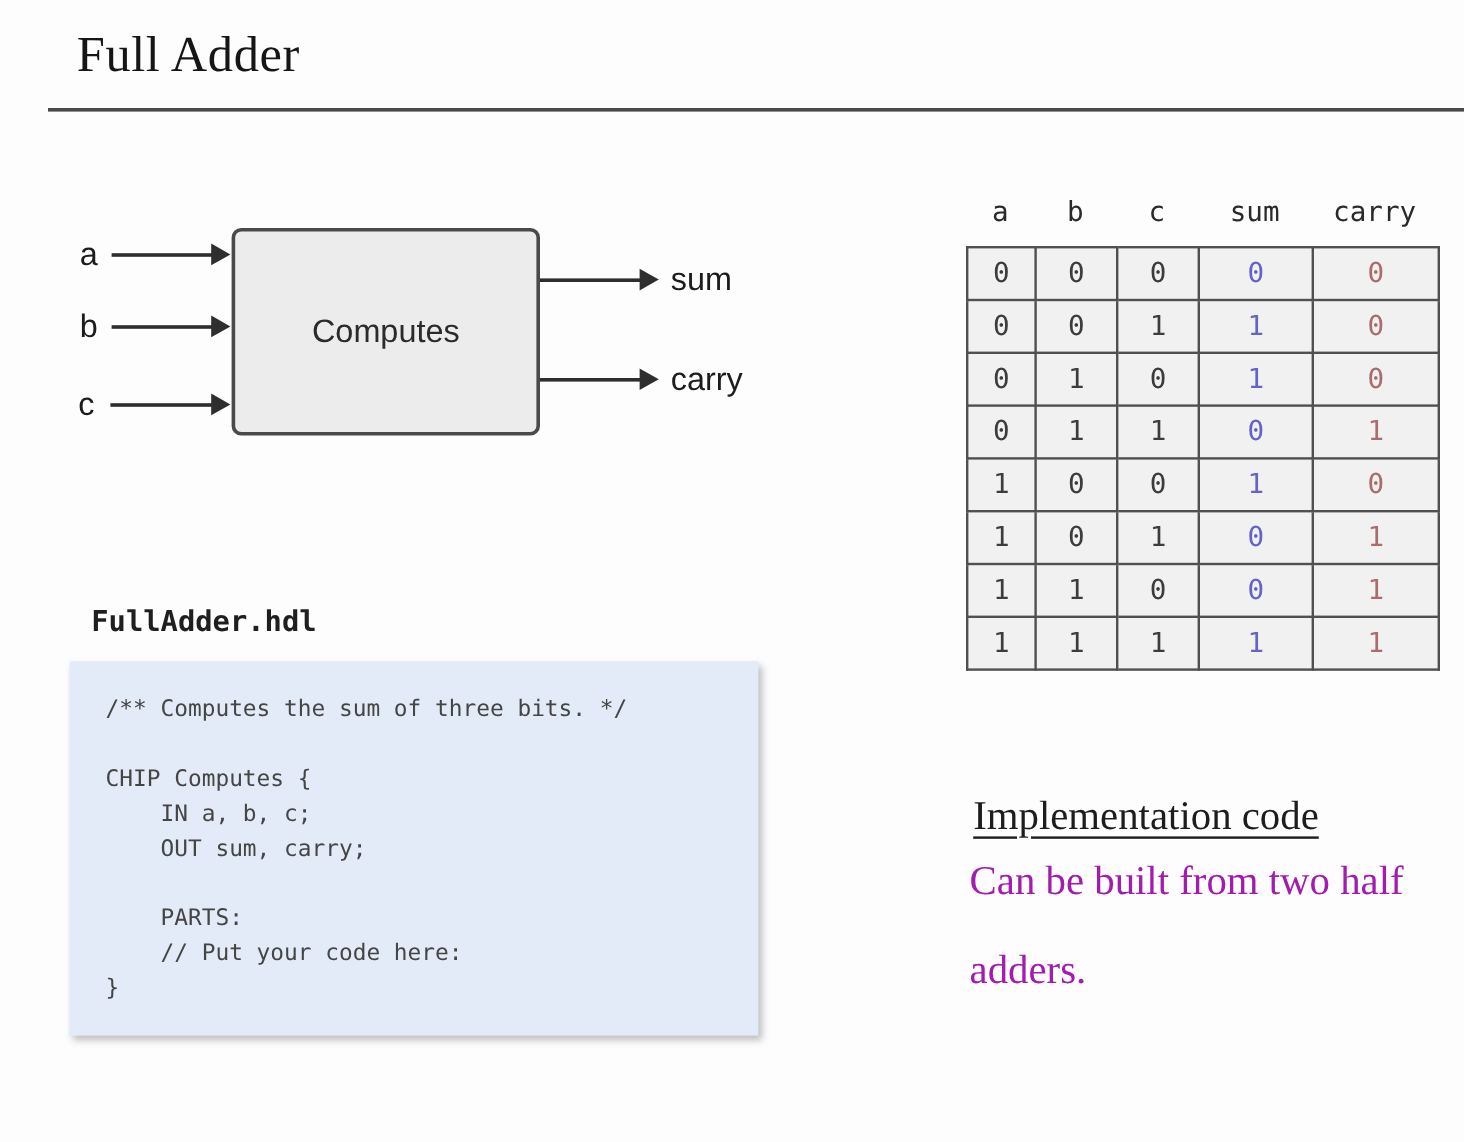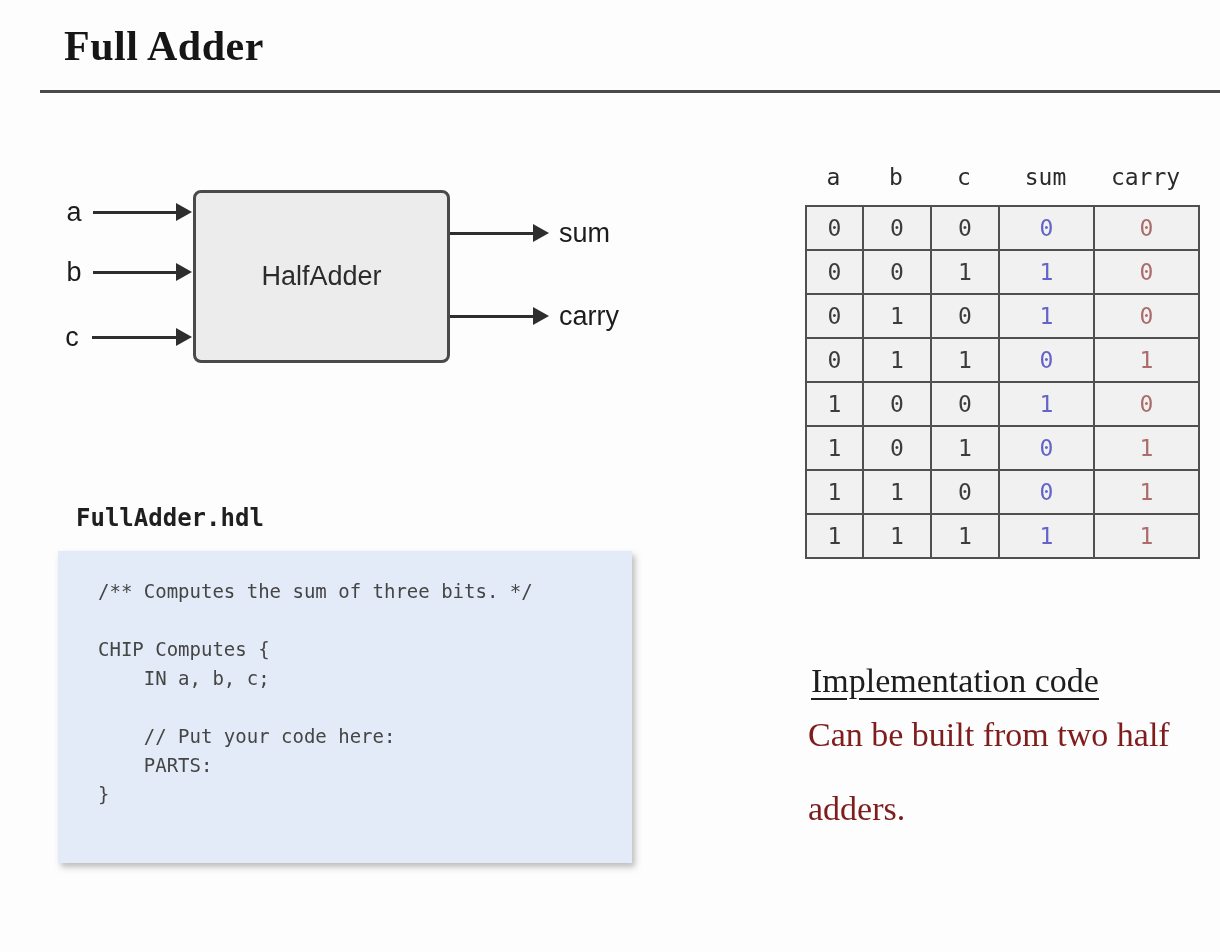--- a/index.html
+++ b/index.html
@@ -9,21 +9,21 @@
     background:#fdfdfd;
     overflow:hidden;
     font-family:"Liberation Sans", sans-serif;
   }
   #slide { position:absolute; inset:0; }
 
   
   #slide-title {
     position:absolute; left:64px; top:22px;
     font-family:"Liberation Serif", serif;
-    font-size:42px; font-weight:700; color:#161616;
+    font-size:42px; font-weight:400; color:#161616;
     letter-spacing:0.5px; white-space:nowrap;
   }
   #title-divider {
     position:absolute; left:40px; top:90px;
     width:1180px; height:3px; background:#4a4a4a;
   }
 
   
   #chip-box {
     position:absolute; left:193px; top:190px; width:257px; height:173px;
@@ -68,40 +68,40 @@
   
   #hdl-filename {
     position:absolute; left:63px; top:504px;
     font-family:"DejaVu Sans Mono", monospace;
     font-size:24px; font-weight:bold; color:#1f1f1f;margin-left:13px;
   }
   #code-panel {
     position:absolute; left:58px; top:551px; width:574px; height:312px;
     background:#e2ebf7;
     box-shadow:3px 4px 6px rgba(110,110,110,0.45);
-    padding:26px 10px 0 40px;
+    padding:26px 10px 0 30px;
   }
   .code-line {
     font-family:"DejaVu Sans Mono", monospace;
     font-size:19px; color:#454545;
     height:29px; line-height:29px; white-space:pre;
   }
 
   
   #tips-heading {
     position:absolute; left:811px; top:662px;
     font-family:"Liberation Serif", serif;
     font-size:34px; font-weight:400; color:#1d1d1d;
     text-decoration:underline; text-decoration-thickness:2px; text-underline-offset:6px;
     white-space:nowrap;
   }
   .tips-line {
     position:absolute;
     font-family:"Liberation Serif", serif;
-    font-size:34px; color:#7f1d1d; white-space:nowrap;
+    font-size:34px; color:#a21caf; white-space:nowrap;
   }
 </style>
 </head>
 <body>
 
 <main id="slide">
 
   <h1 id="slide-title">Full Adder</h1>
   <div id="title-divider"></div>
 
@@ -118,21 +118,21 @@
     <div class="arrow" style="left:93px;top:272px;width:97px">
         <i class="shaft"></i>
         <i class="head"></i>
       </div>
     <div class="arrow" style="left:92px;top:337px;width:98px">
         <i class="shaft"></i>
         <i class="head"></i>
       </div>
 
     <div id="chip-box">
-      <span>HalfAdder</span>
+      <span>Computes</span>
     </div>
 
     <div class="arrow" style="left:450px;top:233px;width:97px">
         <i class="shaft"></i>
         <i class="head"></i>
       </div>
     <div class="arrow" style="left:450px;top:316px;width:97px">
         <i class="shaft"></i>
         <i class="head"></i>
       </div>
@@ -221,23 +221,24 @@
   </section>
 
   
   <section style="display:contents">
     <div id="hdl-filename">FullAdder.hdl</div>
     <div id="code-panel">
       <div class="code-line">/** Computes the sum of three bits. */</div>
       <div class="code-line"></div>
       <div class="code-line">CHIP Computes {</div>
       <div class="code-line">    IN a, b, c;</div>
+      <div class="code-line">    OUT sum, carry;</div>
       <div class="code-line"></div>
+      <div class="code-line">    PARTS:</div>
       <div class="code-line">    // Put your code here:</div>
-      <div class="code-line">    PARTS:</div>
       <div class="code-line">}</div>
     </div>
   </section>
 
   
   <section style="display:contents">
     <h2 id="tips-heading">Implementation code</h2>
     <p class="tips-line" style="left:808px;top:716px">Can be built from two half</p>
     <p class="tips-line" style="left:808px;top:790px">adders.</p>
   </section>

